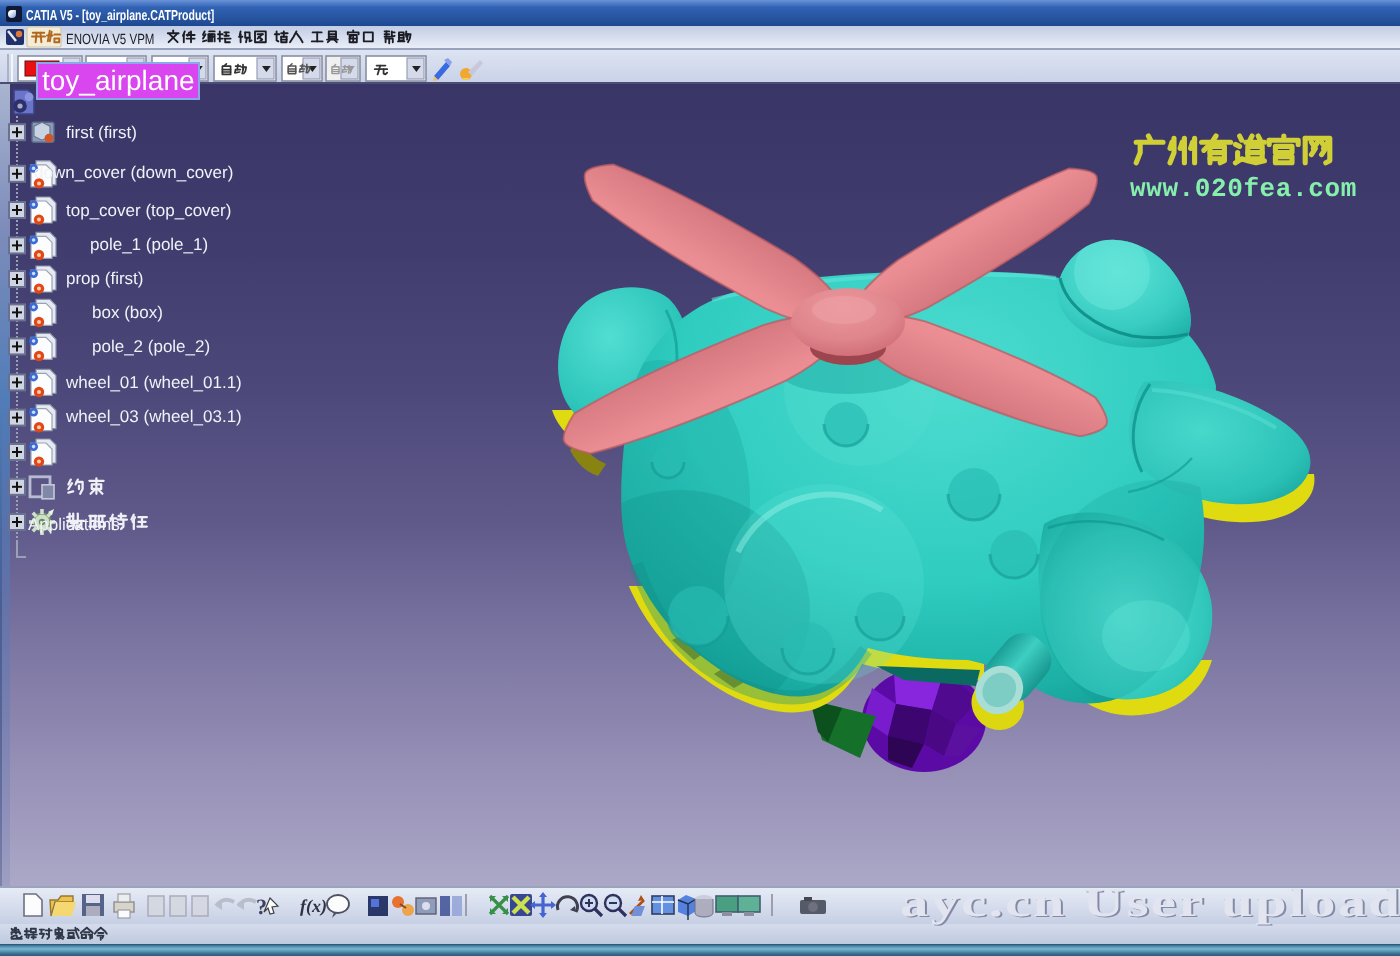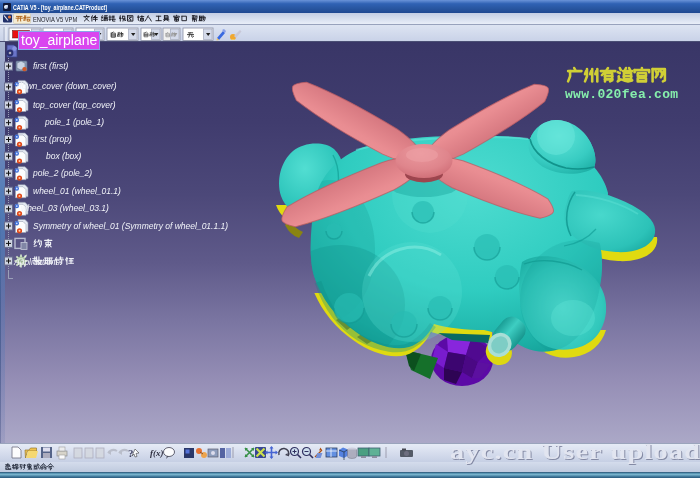--- a/index.html
+++ b/index.html
@@ -9,21 +9,21 @@
 #title .txt { position:absolute; left:13px; top:3px; color:#fff; font-size:7.2px; font-weight:bold; transform:scaleX(0.73); transform-origin:0 0; white-space:pre; }
 #ticon { position:absolute; left:2.5px; top:3px; width:8px; height:8px; background:#101838; border-radius:1px; }
 #ticon:after { content:""; position:absolute; left:1.5px; top:1.5px; width:4px; height:4px; border-radius:50% 10% 50% 50%; background:linear-gradient(135deg,#f8fbff 30%,#7a9ad0 100%); }
 #menubar { left:0; top:13px; width:700px; height:12px; background:linear-gradient(#c2cde4,#e9eef8); border-bottom:1px solid #98a2bc; }
 #enovia { position:absolute; left:33px; top:14.6px; font-size:7.4px; color:#1c1c24; transform:scaleX(0.78); transform-origin:0 0; white-space:pre; }
 #toolbar { left:0; top:25px; width:700px; height:17px; background:linear-gradient(#dde4f2,#c9d2e8); border-bottom:1px solid #4a4e74; }
 #viewport { left:0; top:42px; width:700px; height:401px;
   background:linear-gradient(#393667 0%, #403c6e 20%, #4c4879 38%, #5f5a8a 55%, #7b76a2 70%, #968fb6 85%, #aba8c7 100%); }
 #ledge { left:0; top:42px; width:5px; height:401px; background:linear-gradient(#a8b4d0 0%, #7d8cba 18%, #507cb8 40%, rgba(90,120,180,0.55) 65%, rgba(120,130,180,0.25) 100%); }
 #ledge2 { left:0; top:42px; width:1px; height:401px; background:linear-gradient(#1a2a50 0%, #2a3a66 55%, rgba(60,70,120,0.4) 100%); }
-.tl { position:absolute; color:#f0f2f8; font-size:8.5px; letter-spacing:0px; white-space:pre;font-style:italic; }
+.tl { position:absolute; color:#f0f2f8; font-size:8.5px; letter-spacing:0px; white-space:pre; }
 #rootlab { position:absolute; left:18px; top:31px; background:#d946ef; border:1px solid #88a8e8; color:#fff;
   font-size:14px; padding:0 2px 1px 2px; }
 #wm2 { position:absolute; left:565px; top:87px; color:#86efac; font-size:13px; font-weight:bold; font-family:"Liberation Mono",monospace; letter-spacing:0.3px; }
 #botbar { left:0; top:443px; width:700px; height:19px; background:linear-gradient(#e6ebf6,#c6cfe4); border-top:1px solid #9aa4bc; }
 #wm3 { position:absolute; left:450px; top:441px; color:#e2e5f0; font-size:20px; font-weight:bold; transform:scaleX(1.42); transform-origin:0 0; white-space:pre;
   font-family:"Liberation Serif",serif; letter-spacing:0.8px; text-shadow:0.7px 0.7px 0 #848aa4; }
 #status { left:0; top:462px; width:700px; height:10px; background:linear-gradient(#d4dcec,#bfcade); }
 #strip { left:0; top:472px; width:700px; height:6px; background:linear-gradient(#2a4a6a 0%, #4a8aaa 18%, #7ab4cc 40%, #5a96b4 60%, #3a7092 80%, #2a5a7c 100%); }
 svg { position:absolute; overflow:visible; }
 </style></head><body>
@@ -772,22 +772,21 @@
         <polyline points="655.7,71.1 657.7,74.2 655.7,77.3" fill="none" stroke="#d0cf36" stroke-width="2.56" stroke-linecap="round" stroke-linejoin="round"></polyline>
         <polyline points="658.8,71.1 656.7,74.2" fill="none" stroke="#d0cf36" stroke-width="2.56" stroke-linecap="round" stroke-linejoin="round"></polyline>
         <polyline points="660.8,71.1 662.9,74.2 660.8,77.3" fill="none" stroke="#d0cf36" stroke-width="2.56" stroke-linecap="round" stroke-linejoin="round"></polyline>
         <polyline points="663.9,71.1 661.8,74.2" fill="none" stroke="#d0cf36" stroke-width="2.56" stroke-linecap="round" stroke-linejoin="round"></polyline>
       </g>
   </svg>
   <div class="tl" style="left:33px;top:60.6px">first (first)</div>
     <div class="tl" style="left:17px;top:81.4px">down_cover (down_cover)</div>
     <div class="tl" style="left:33px;top:99.5px">top_cover (top_cover)</div>
     <div class="tl" style="left:45px;top:117.2px">pole_1 (pole_1)</div>
-    <div class="tl" style="left:33px;top:134.0px">first (prop)</div>
+    <div class="tl" style="left:33px;top:134.0px">prop (first)</div>
     <div class="tl" style="left:46px;top:150.7px">box (box)</div>
-    <div class="tl" style="left:33px;top:167.7px">pole_2 (pole_2)</div>
+    <div class="tl" style="left:46px;top:167.7px">pole_2 (pole_2)</div>
     <div class="tl" style="left:33px;top:185.7px">wheel_01 (wheel_01.1)</div>
-    <div class="tl" style="left:21px;top:203.3px">wheel_03 (wheel_03.1)</div>
-    <div class="tl" style="left:33px;top:220.5px">Symmetry of wheel_01 (Symmetry of wheel_01.1.1)</div>
+    <div class="tl" style="left:33px;top:203.3px">wheel_03 (wheel_03.1)</div>
     <div class="tl" style="left:14px;top:257px">Applications</div>
   <div id="rootlab">toy_airplane</div>
   <div id="wm2">www.020fea.com</div>
   <div id="wm3">ayc.cn User upload</div>
 </div>
 </body></html>

